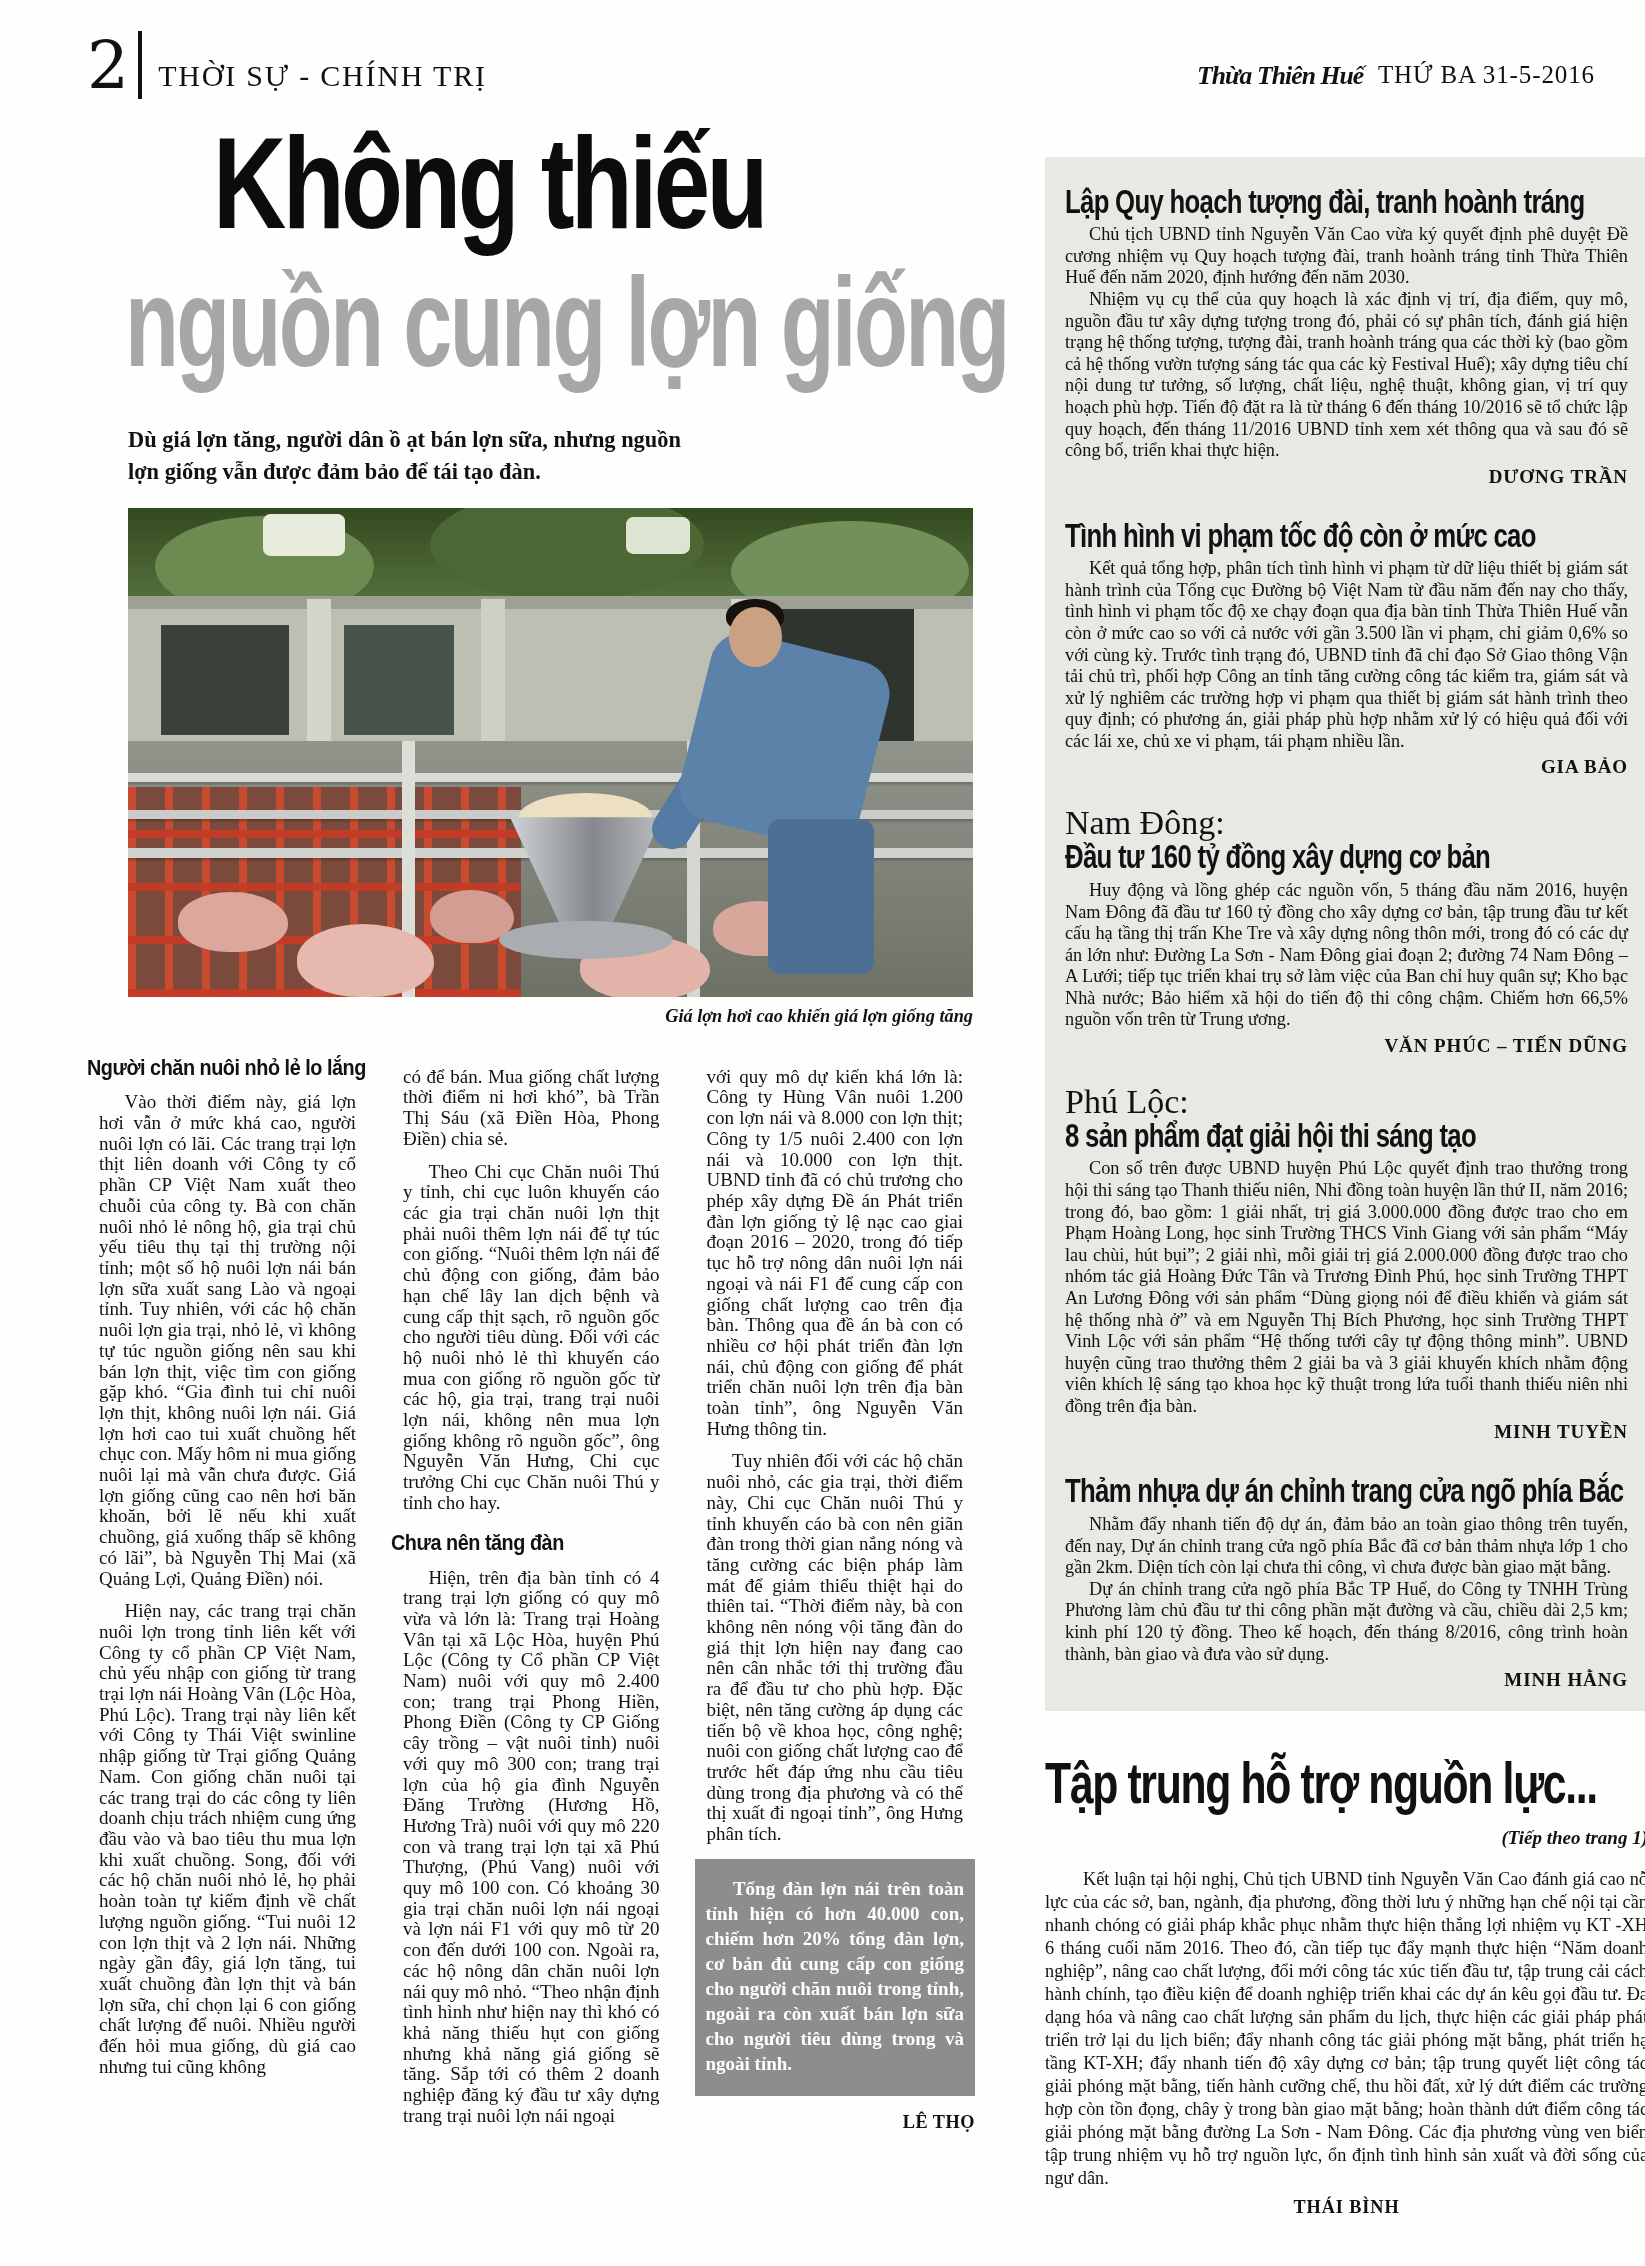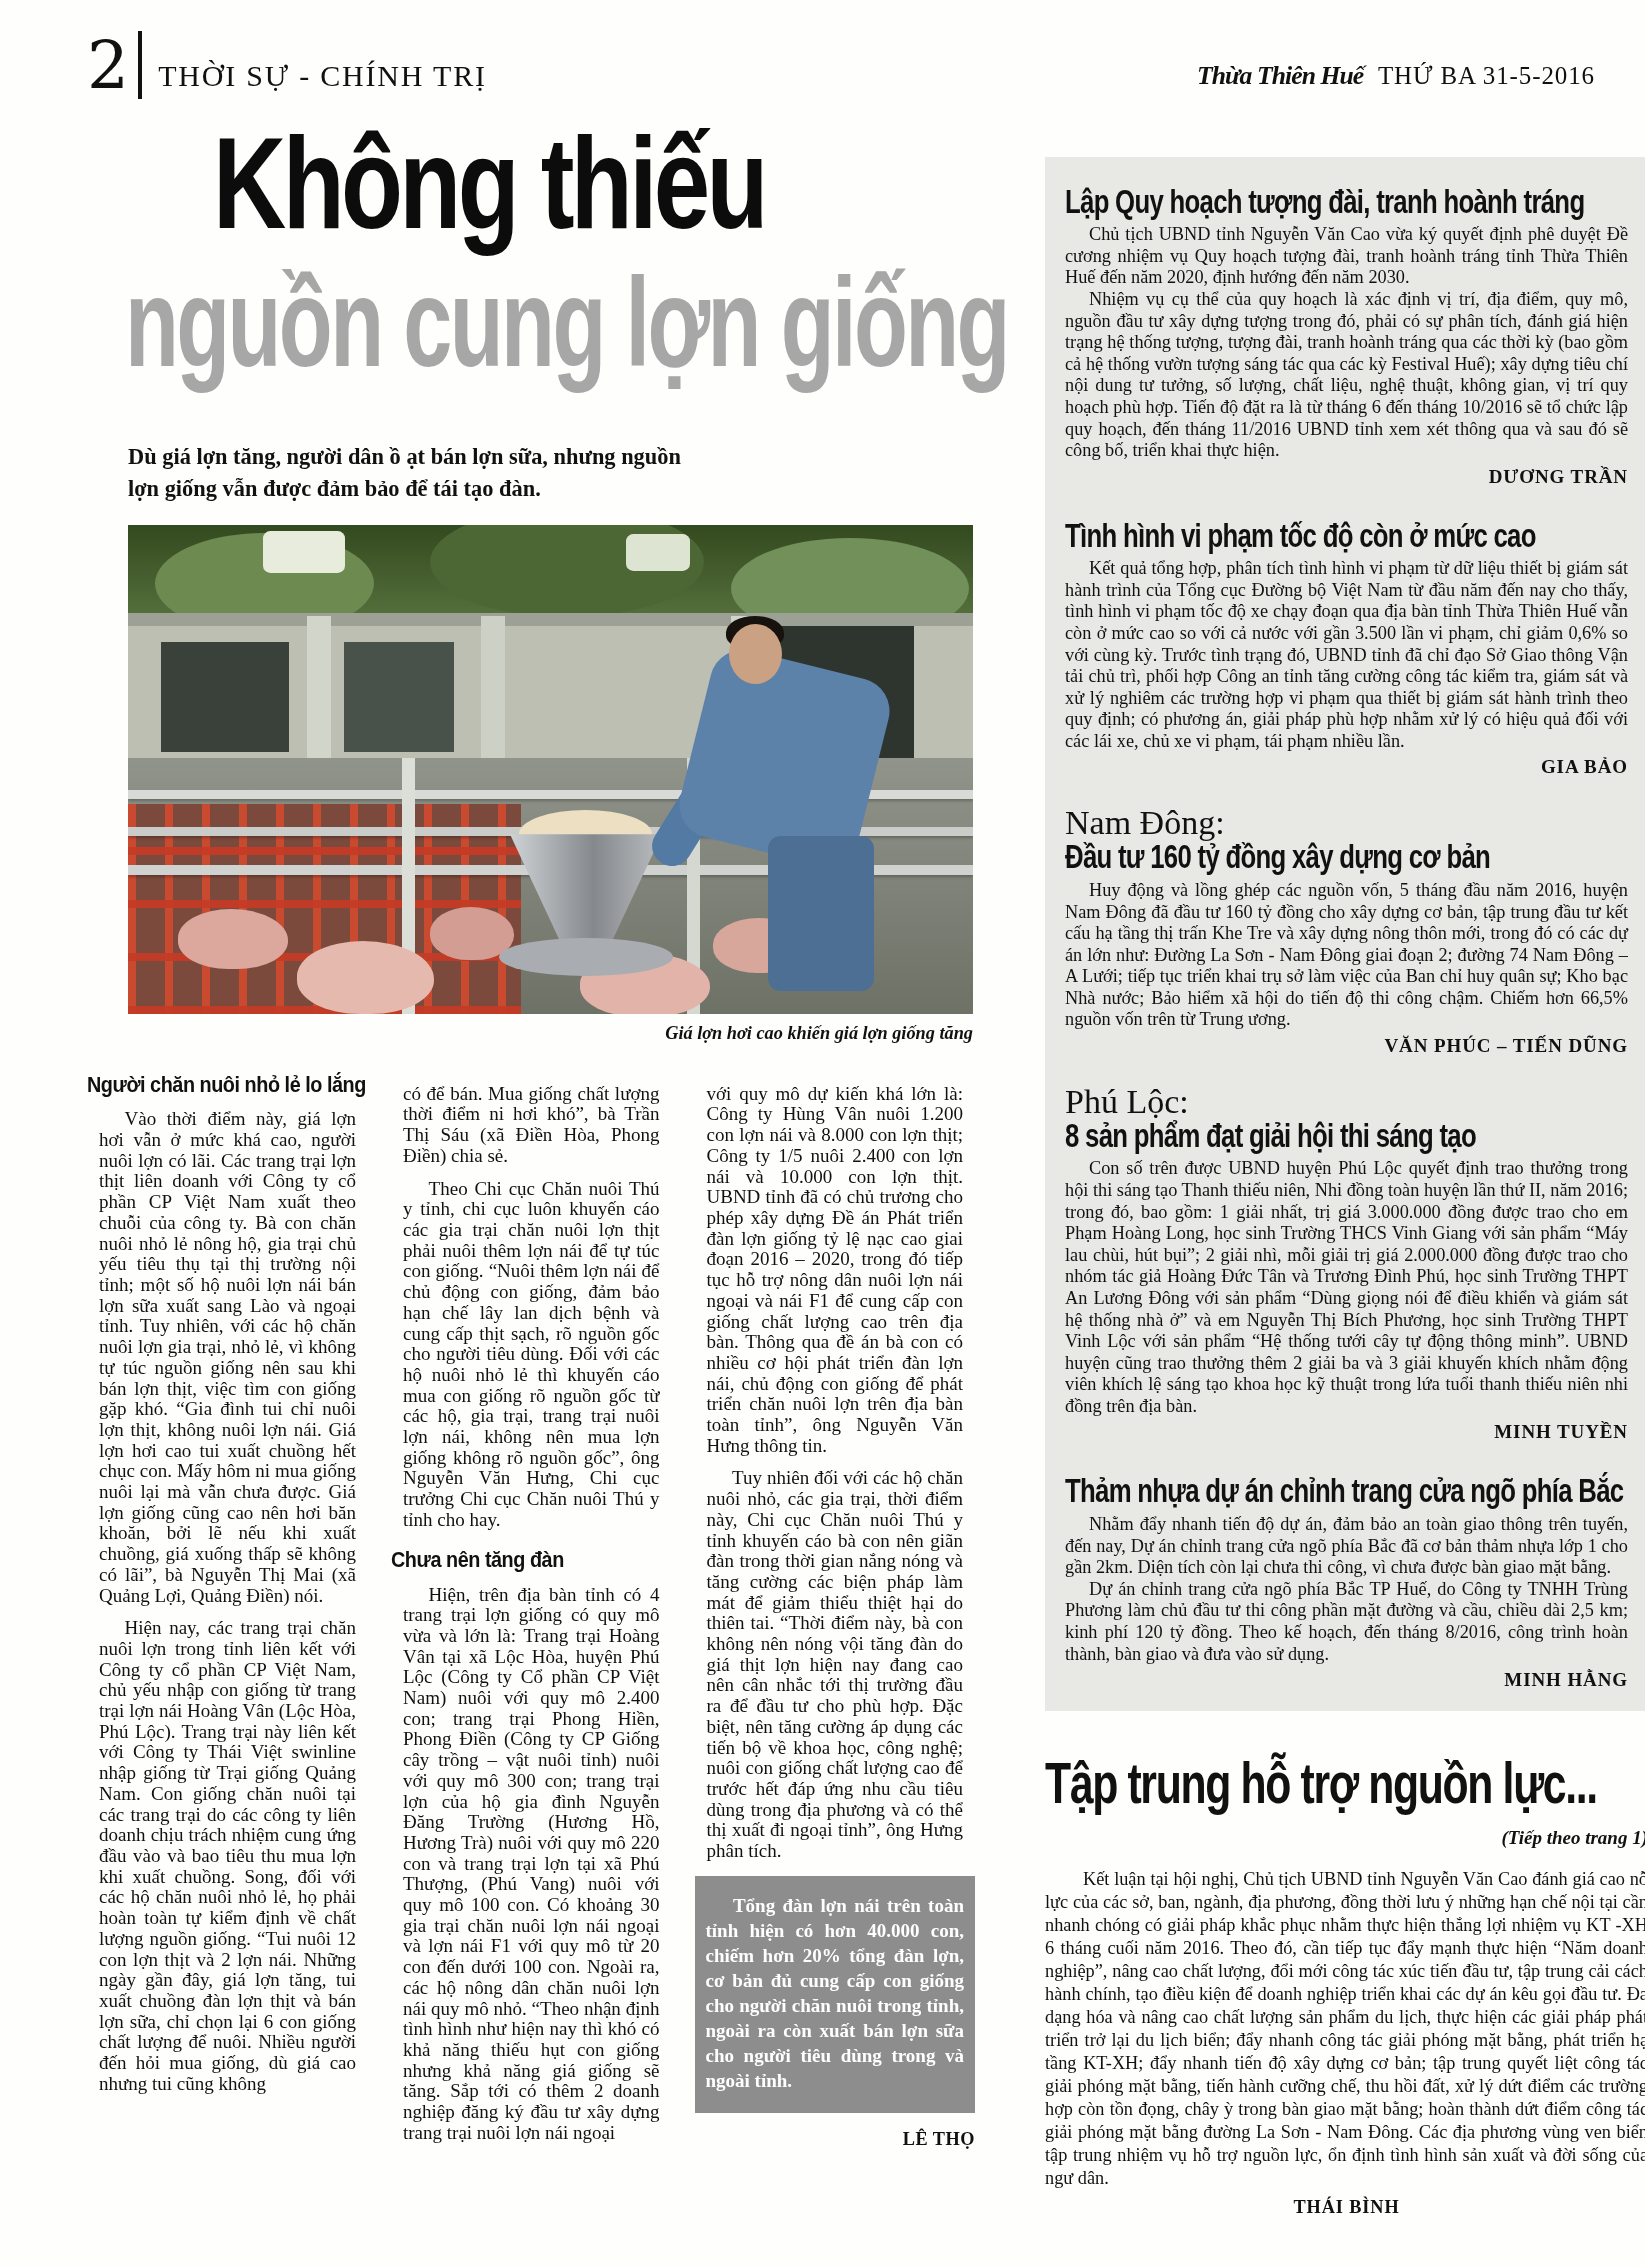--- a/index.html
+++ b/index.html
@@ -6,31 +6,31 @@
   body{
     width:1646px;height:2266px;position:relative;overflow:hidden;
     background:#fefefc;color:#111;
     font-family:"Liberation Serif",serif;
   }
   
   .header{position:absolute;left:87px;top:27.4px;width:1508px;height:73px;display:flex;align-items:flex-end;}
   .pagenum{font-family:"DejaVu Serif",serif;font-size:66px;line-height:69px;font-weight:400;}
   .pagebar{width:3.7px;height:68px;background:#111;margin:0 16.4px 1.8px 9.1px;}
   .section{font-size:30px;letter-spacing:1.8px;padding-bottom:7.3px;}
-  .mast-right{margin-left:auto;display:flex;align-items:center;padding-bottom:9.1px;}
+  .mast-right{margin-left:auto;display:flex;align-items:flex-start;padding-bottom:9.1px;}
   .brand{font-weight:700;font-style:italic;font-size:25.6px;letter-spacing:-0.9px;}
   .pubdate{font-size:25px;margin-left:14.6px;letter-spacing:0.9px;font-family:Liberation Serif, serif;}
   
   .main{position:absolute;left:87px;top:102px;width:888px;}
   .hl{font-family:"Liberation Sans",sans-serif;font-weight:700;margin:0;white-space:nowrap;}
   .hl1{font-size:130px;line-height:137px;letter-spacing:-4.6px;color:#0c0c0c;
        transform:scaleX(.78);transform-origin:left;margin-left:126px;margin-top:12.8px;}
   .hl2{font-size:126px;line-height:154px;letter-spacing:-3.7px;color:#a7a7a7;
        transform:scaleX(.70);transform-origin:left;margin-left:38px;margin-top:-5.5px;}
-  .standfirst{width:585px;margin:41px 0 0 41px;font-weight:700;font-size:22.4px;line-height:32px;}
+  .standfirst{width:585px;margin:24px 0 0 41px;font-weight:700;font-size:22.4px;line-height:32px;}
   
   .photo{position:relative;width:845px;height:489px;margin:20px 0 0 41px;overflow:hidden;background:#8d927f;}
   .ph{position:absolute;}
   .ph-foliage{top:0;left:0;width:845px;height:105px;background:linear-gradient(#33491f,#5a7540);}
   .ph-bush1{top:7.3px;left:27.4px;width:219px;height:101px;background:#6d8a50;border-radius:50%;}
   .ph-bush2{top:-18.3px;left:302px;width:274px;height:110px;background:#4c6634;border-radius:50%;}
   .ph-bush3{top:12.8px;left:603px;width:238px;height:101px;background:#72905a;border-radius:50%;}
   .ph-sky1{top:5.5px;left:135px;width:82px;height:42px;background:#e7ecdd;border-radius:7.3px;}
   .ph-sky2{top:9.1px;left:498px;width:64px;height:37px;background:#dde4d2;border-radius:7.3px;}
   .ph-wall{top:91px;left:0;width:845px;height:151px;background:#bcbfb2;}

